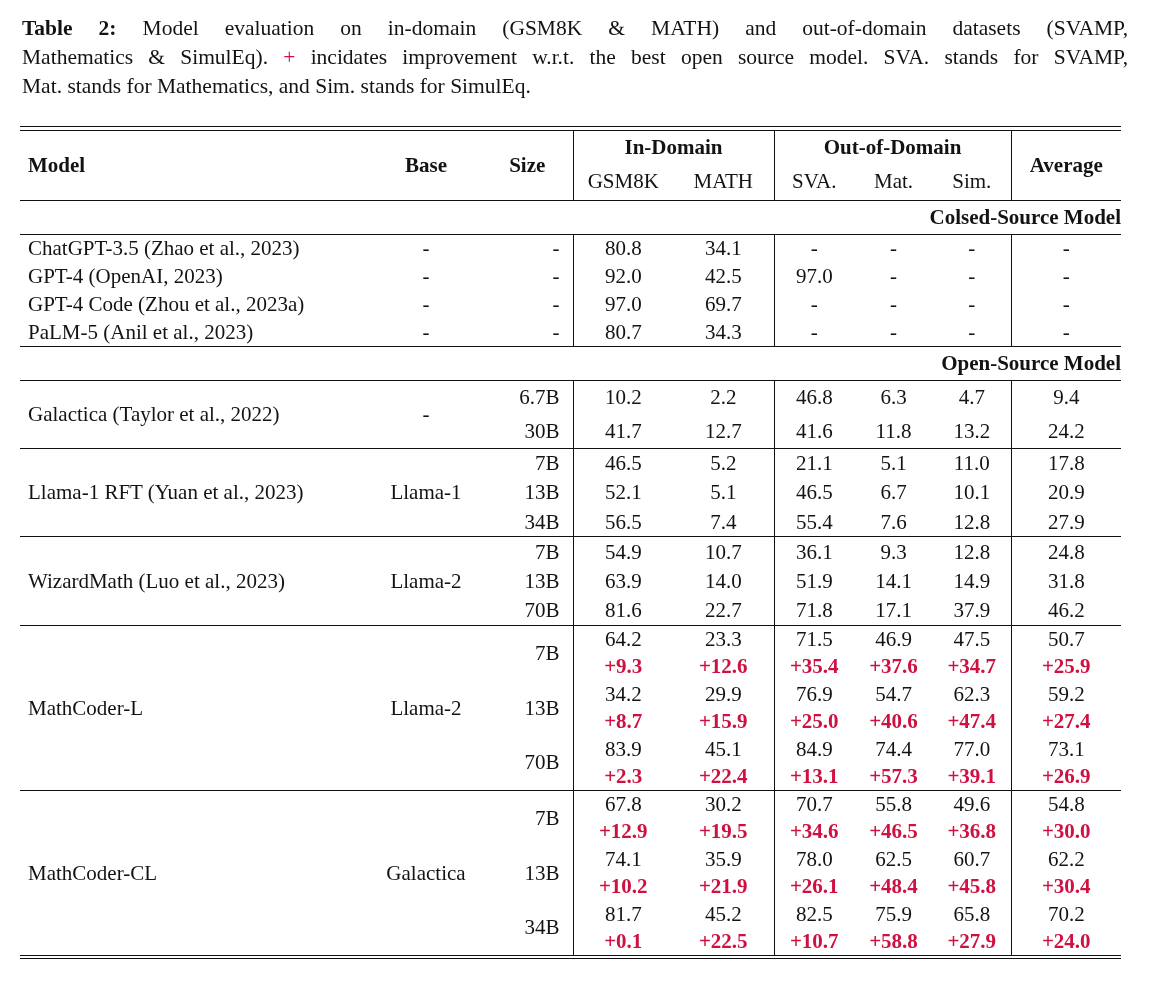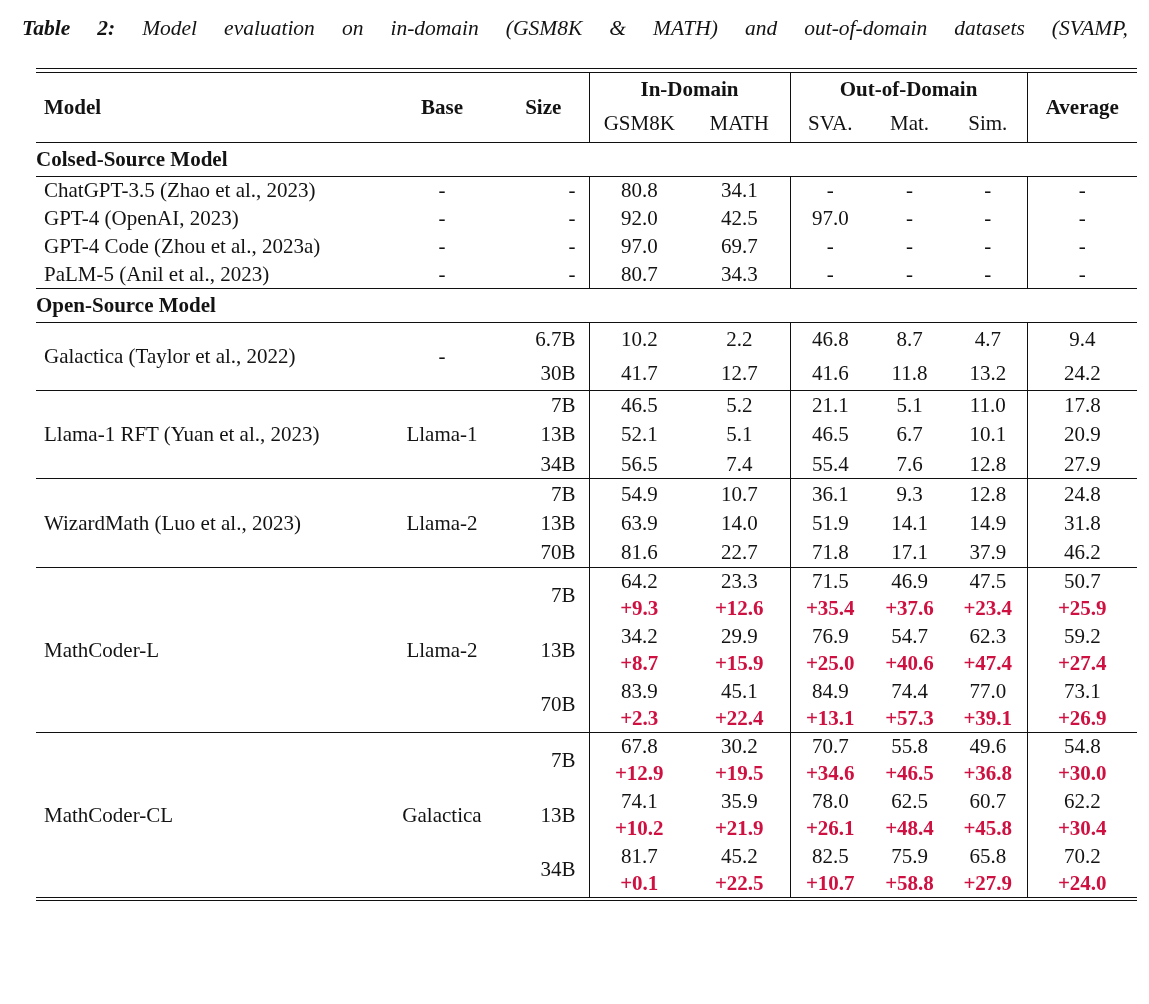--- a/index.html
+++ b/index.html
@@ -5,55 +5,57 @@
   html,body { margin:0; padding:0; }
   body {
     width:1149px; height:1004px;
     background:#ffffff; color:#131313;
     font-family:"Liberation Serif", serif;
     overflow:hidden;
     --delta-red:#ce1141;
   }
   
   .caption { margin:14px 20px 0 22px; width:1106px; font-size:21.5px; line-height:29px; }
-  .cap-line { white-space:normal;font-style:italic; }
+  .cap-line { white-space:normal; }
   .cap-line.just { text-align:justify; text-align-last:justify; }
   .cap-label { font-weight:bold; }
   .red { color:var(--delta-red); }
   
-  .tablewrap { margin:25px 0 0 36px; width:1101px; }
+  .tablewrap { margin:25px 0 0 20px; width:1101px; }
   .topline,.botline { height:0; border-top:1.7px solid #101010; }
   table {
     border-collapse:collapse; table-layout:fixed; width:1101px;
     margin-top:2.6px; margin-bottom:2.6px;
     border-top:1.7px solid #101010; border-bottom:1.7px solid #101010;
     font-size:21px;
   }
   th,td { padding:0; vertical-align:middle; line-height:1.15; }
   thead th { font-weight:bold; }
   thead tr.h2 th { font-weight:normal;text-align:center; }
   thead { border-bottom:1.7px solid #101010; }
   tr.h1 { height:33px; }
   tr.h2 { height:37px; }
   .section-row td {
-    text-align:left; font-weight:bold; height:33px;
+    text-align:right; font-weight:bold; height:33px;
     border-top:1.7px solid #101010; border-bottom:1.7px solid #101010;
   }
   .bl { border-left:1.3px solid #101010; }
   tr.gsep td { border-top:1.3px solid #101010; }
   .c { text-align:center; }
   .l { text-align:left; padding-left:8px; }
   .r { text-align:right; padding-right:13px; }
   .delta { color:var(--delta-red); font-weight:bold;text-align:center; }
 </style>
 </head>
 <body style="--delta-red: #ce1141;">
 
 <div class="caption">
   <div class="cap-line just"><span class="cap-label">Table 2:</span> <span>Model evaluation on in-domain (GSM8K &amp; MATH) and out-of-domain datasets (SVAMP,</span></div>
+  <div class="cap-line just"><span>Mathematics &amp; SimulEq).</span> <span class="red">+</span> <span>incidates improvement w.r.t. the best open source model. SVA. stands for SVAMP,</span></div>
+  <div class="cap-line"><span>Mat. stands for Mathematics, and Sim. stands for SimulEq.</span></div>
 </div>
 
 <div class="tablewrap">
   <div class="topline"></div>
   <table>
     <colgroup>
       <col style="width:350px">
         <col style="width:112px">
         <col style="width:91px">
       <col style="width:100px">
@@ -131,21 +133,21 @@
         <tr class="section-row">
           <td colspan="9">Open-Source Model</td>
         </tr>
         <tr style="height: 34px;">
           <td class="l" rowspan="2">Galactica (Taylor et al., 2022)</td>
           <td class="c" rowspan="2">-</td>
           <td class="r">6.7B</td>
           <td class="c bl">10.2</td>
           <td class="c">2.2</td>
           <td class="c bl">46.8</td>
-          <td class="c">8.7</td>
+          <td class="c">6.3</td>
           <td class="c">4.7</td>
           <td class="c bl">9.4</td>
         </tr>
         <tr style="height: 34px;">
           <td class="r">30B</td>
           <td class="c bl">41.7</td>
           <td class="c">12.7</td>
           <td class="c bl">41.6</td>
           <td class="c">11.8</td>
           <td class="c">13.2</td>
@@ -218,21 +220,21 @@
           <td class="c bl">71.5</td>
           <td class="c">46.9</td>
           <td class="c">47.5</td>
           <td class="c bl">50.7</td>
         </tr>
         <tr style="height: 27.5px;">
           <td class="c delta bl">+9.3</td>
           <td class="c delta">+12.6</td>
           <td class="c delta bl">+35.4</td>
           <td class="c delta">+37.6</td>
-          <td class="c delta">+23.4</td>
+          <td class="c delta">+34.7</td>
           <td class="c delta bl">+25.9</td>
         </tr>
         <tr style="height: 27.5px;">
           <td class="r" rowspan="2">13B</td>
           <td class="c bl">34.2</td>
           <td class="c">29.9</td>
           <td class="c bl">76.9</td>
           <td class="c">54.7</td>
           <td class="c">62.3</td>
           <td class="c bl">59.2</td>

